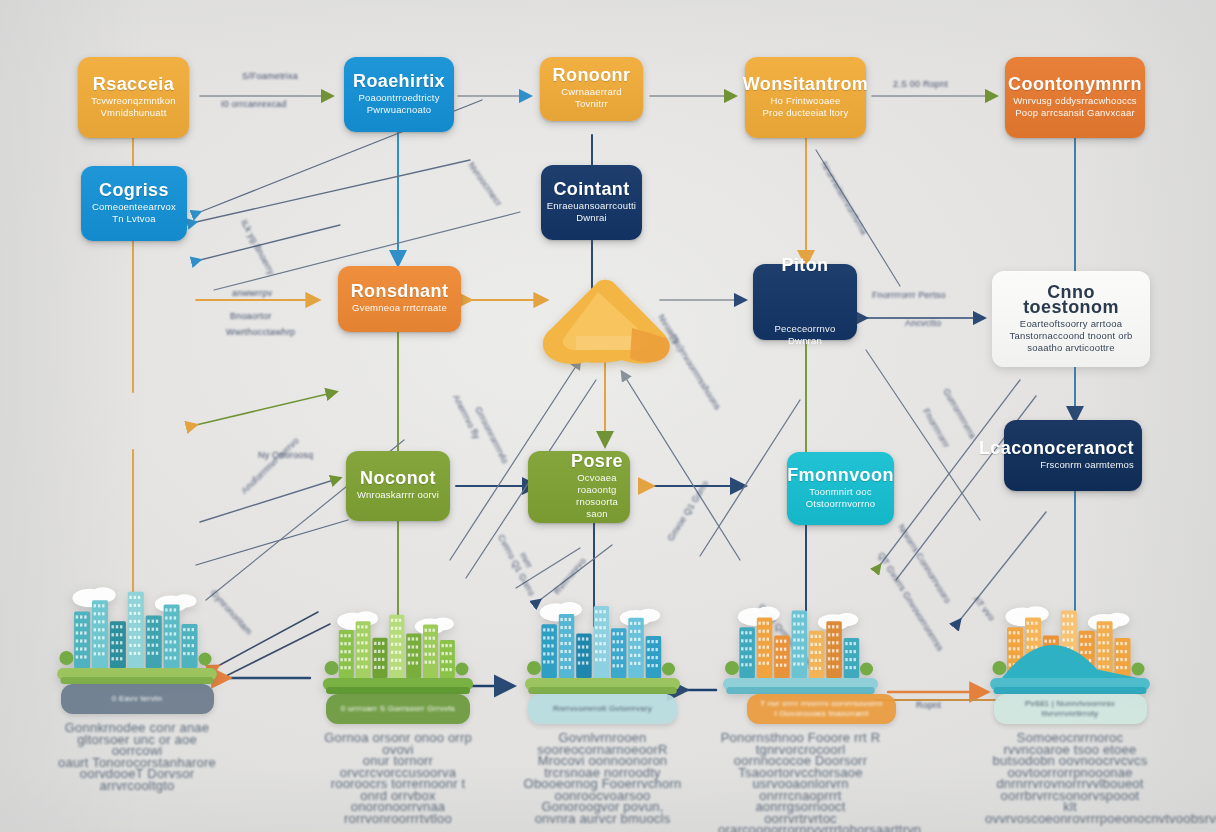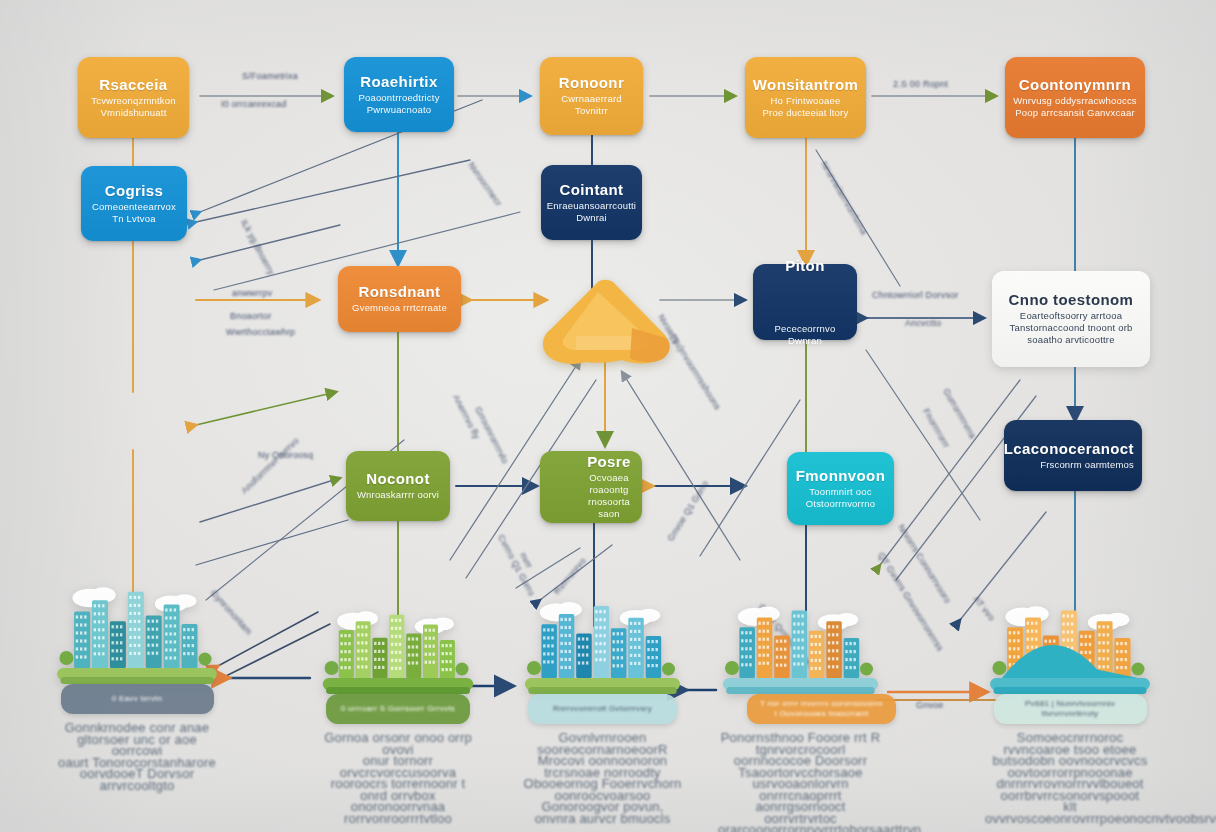--- a/index.html
+++ b/index.html
@@ -24,21 +24,21 @@
   
   .node{
     position:absolute;border-radius:12px;
     display:flex;flex-direction:column;align-items:center;justify-content:center;
     text-align:center;color:#ffffff;
     box-shadow:0 3px 7px rgba(80,80,80,.30), 0 1px 2px rgba(60,60,60,.20);
     padding:6px 8px;box-sizing:border-box;
     filter:blur(.25px);
   }
   .node .t{
-    font-size:15px;font-weight:bold;letter-spacing:.4px;
+    font-size:18px;font-weight:bold;letter-spacing:.4px;
     line-height:15px;text-shadow:0 1px 1px rgba(0,0,0,.18);
     filter:blur(.55px);
   }
   .node .s{
     font-size:9.5px;line-height:12px;letter-spacing:.2px;margin-top:3px;
     opacity:.95;filter:blur(.75px);
   }
   .node.light .t,.node.light .s{color:#2b3a4d;text-shadow:none;}
 
   
@@ -164,21 +164,21 @@
 
   <div class="vignette"></div>
 <div class="node" style="left: 78px; top: 57px; width: 111px; height: 81px; background: linear-gradient(rgb(242, 176, 67) 0%, rgb(230, 164, 55) 100%);">
       <div class="t">Rsacceia</div>
       <div class="s">Tcvwreonqzmntkon<br>Vmnidshunuatt</div>
     </div>
     <div class="node" style="left: 344px; top: 57px; width: 110px; height: 75px; background: linear-gradient(rgb(31, 150, 216) 0%, rgb(19, 138, 204) 100%);">
       <div class="t">Roaehirtix</div>
       <div class="s">Poaoontrroedtricty<br>Pwrwuacnoato</div>
     </div>
-    <div class="node" style="left: 540px; top: 57px; width: 103px; height: 78px; background: linear-gradient(rgb(242, 176, 67) 0%, rgb(230, 164, 55) 100%);">
+    <div class="node" style="left: 540px; top: 57px; width: 103px; height: 64px; background: linear-gradient(rgb(242, 176, 67) 0%, rgb(230, 164, 55) 100%);">
       <div class="t">Ronoonr</div>
       <div class="s">Cwrnaaerrard<br>Tovnitrr</div>
     </div>
     <div class="node" style="left: 745px; top: 57px; width: 121px; height: 81px; background: linear-gradient(rgb(242, 176, 67) 0%, rgb(230, 164, 55) 100%);">
       <div class="t">Wonsitantrom</div>
       <div class="s">Ho Frintwooaee<br>Proe ducteeiat ltory</div>
     </div>
     <div class="node" style="left: 1005px; top: 57px; width: 140px; height: 81px; background: linear-gradient(rgb(232, 128, 58) 0%, rgb(220, 116, 46) 100%);">
       <div class="t">Coontonymnrn</div>
       <div class="s">Wnrvusg oddysrracwhooccs<br>Poop arrcsansit Ganvxcaar</div>
@@ -200,61 +200,61 @@
       <div class="s">Pececeorrnvo<br>Dwnran</div>
     </div>
     <div class="node light" style="left: 992px; top: 271px; width: 158px; height: 96px; background: linear-gradient(rgb(251, 251, 250) 0%, rgb(241, 241, 240) 100%); box-shadow: rgba(90, 90, 90, 0.22) 0px 3px 8px;">
       <div class="t">Cnno toestonom</div>
       <div class="s">Eoarteoftsoorry arrtooa<br>Tanstornaccoond tnoont orb<br>soaatho arvticoottre</div>
     </div>
     <div class="node" style="left: 346px; top: 451px; width: 104px; height: 70px; background: linear-gradient(rgb(132, 166, 60) 0%, rgb(120, 154, 48) 100%);">
       <div class="t">Noconot</div>
       <div class="s">Wnroaskarrrr oorvi</div>
     </div>
-    <div class="node" style="left: 540px; top: 451px; width: 102px; height: 72px; background: linear-gradient(rgb(132, 166, 60) 0%, rgb(120, 154, 48) 100%); padding-left: 44px;">
+    <div class="node" style="left: 528px; top: 451px; width: 102px; height: 72px; background: linear-gradient(rgb(132, 166, 60) 0%, rgb(120, 154, 48) 100%); padding-left: 44px;">
       <div class="t">Posre</div>
       <div class="s">Ocvoaea roaoontg<br>rnosoorta saon</div>
     </div>
     <div class="node" style="left: 752px; top: 452px; width: 107px; height: 73px; background: linear-gradient(rgb(34, 194, 213) 0%, rgb(22, 182, 201) 100%); margin-left: 35px;">
       <div class="t">Fmonnvoon</div>
       <div class="s">Toonmnirt ooc<br>Otstoorrnvorrno</div>
     </div>
     <div class="node" style="left: 1004px; top: 420px; width: 138px; height: 71px; background: linear-gradient(rgb(27, 56, 98) 0%, rgb(15, 44, 86) 100%); align-items: flex-end;">
       <div class="t">Lcaconoceranoct</div>
       <div class="s">Frsconrm oarmtemos</div>
     </div>
     <div class="elabel" style="left: 214px; top: 71px; padding-left: 28px;">S/Foametrixa</div>
     <div class="elabel" style="left: 221px; top: 99px;">I0 orrcanrexcad</div>
     <div class="elabel" style="left: 893px; top: 79px;">2.S 00 Ropnt</div>
     <div class="elabel" style="left: 470px; top: 158px; transform: rotate(55deg);">Nvroocrnecr</div>
     <div class="elabel" style="left: 823px; top: 157px; transform: rotate(60deg);">Nrurvwiterrvorrlvrna</div>
     <div class="elabel" style="left: 243px; top: 215px; transform: rotate(62deg);">ILk yg.Bnoerry</div>
     <div class="elabel" style="left: 232px; top: 288px;">anwwrrpv</div>
     <div class="elabel" style="left: 230px; top: 311px;">Bnoaortor</div>
     <div class="elabel" style="left: 226px; top: 327px;">Wwrthocctawhrp</div>
-    <div class="elabel" style="left: 872px; top: 290px;">Chntowrriorl Dorvsor</div>
+    <div class="elabel" style="left: 872px; top: 290px;">Fnorrrrorrr Pertso</div>
     <div class="elabel" style="left: 905px; top: 318px;">Ancvctto</div>
     <div class="elabel" style="left: 660px; top: 310px; transform: rotate(58deg);">Nvoarry</div>
     <div class="elabel" style="left: 672px; top: 330px; transform: rotate(58deg);">(So)rrvoorrrrsshoons</div>
     <div class="elabel" style="left: 258px; top: 450px;">Ny Qnoroosq</div>
     <div class="elabel" style="left: 243px; top: 487px; transform: rotate(-44deg);">Anoforrrnvr ovrrvo</div>
     <div class="elabel" style="left: 455px; top: 390px; transform: rotate(63deg);">Anerrrvo fly</div>
     <div class="elabel" style="left: 477px; top: 402px; transform: rotate(63deg);">Grroonrorrrrvlo</div>
     <div class="elabel" style="left: 945px; top: 384px; transform: rotate(60deg);">Gurrorrrrrvrra</div>
     <div class="elabel" style="left: 925px; top: 404px; transform: rotate(60deg);">Fnorrrrorrr</div>
     <div class="elabel" style="left: 500px; top: 530px; transform: rotate(62deg);">Cvrrro Q1 Gorro</div>
     <div class="elabel" style="left: 522px; top: 548px; transform: rotate(62deg);">nvrr</div>
     <div class="elabel" style="left: 670px; top: 535px; transform: rotate(-58deg);">Gnvoe Q1 Gorro</div>
     <div class="elabel" style="left: 900px; top: 520px; transform: rotate(58deg);">Nrvorrs Connorrvooro</div>
     <div class="elabel" style="left: 880px; top: 548px; transform: rotate(58deg);">QT Gvorrs Gnvovorronrrrss</div>
     <div class="elabel" style="left: 212px; top: 586px; transform: rotate(48deg);">Gynronoritam</div>
     <div class="elabel" style="left: 556px; top: 588px; transform: rotate(-50deg);">Rvrrronrvo</div>
     <div class="elabel" style="left: 760px; top: 600px; transform: rotate(50deg);">Gonv Qrrrvorronres</div>
     <div class="elabel" style="left: 975px; top: 592px; transform: rotate(52deg);">AT vvo</div>
-    <div class="elabel" style="left: 916px; top: 700px;">Gnvoe</div>
+    <div class="elabel" style="left: 916px; top: 700px;">Ropnt</div>
     <div class="city" style="left: 52px; top: 580px; width: 170px; height: 150px;">
       <svg class="citysvg" width="170" height="108" viewBox="0 0 170 108">
         <g fill="#ffffff" opacity=".95">
           <ellipse cx="37.4" cy="18" rx="17" ry="9.35"></ellipse>
           <ellipse cx="51" cy="15" rx="12.75" ry="7.6499999999999995"></ellipse>
           <ellipse cx="118.99999999999999" cy="24" rx="16.15" ry="8.5"></ellipse>
           <ellipse cx="132.6" cy="21.000000000000004" rx="11.9" ry="6.8"></ellipse>
         </g>
         <rect x="22.1" y="31.4" width="16.0" height="56.6" rx="1.5" fill="#4fb3bf"></rect>
         <rect x="23.7" y="35.4" width="2.4" height="3.2" fill="#ffffff" opacity=".72"></rect>

